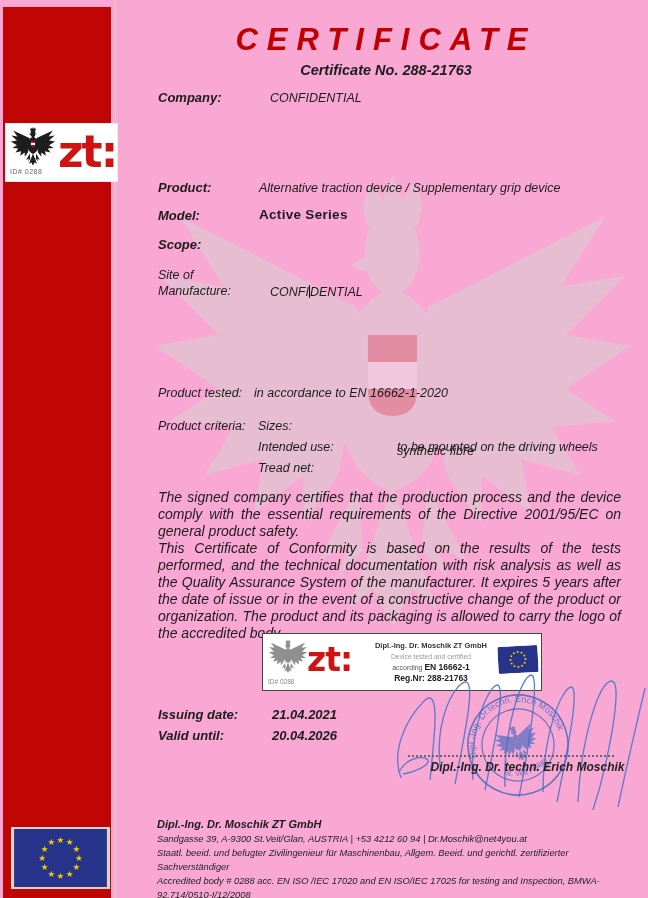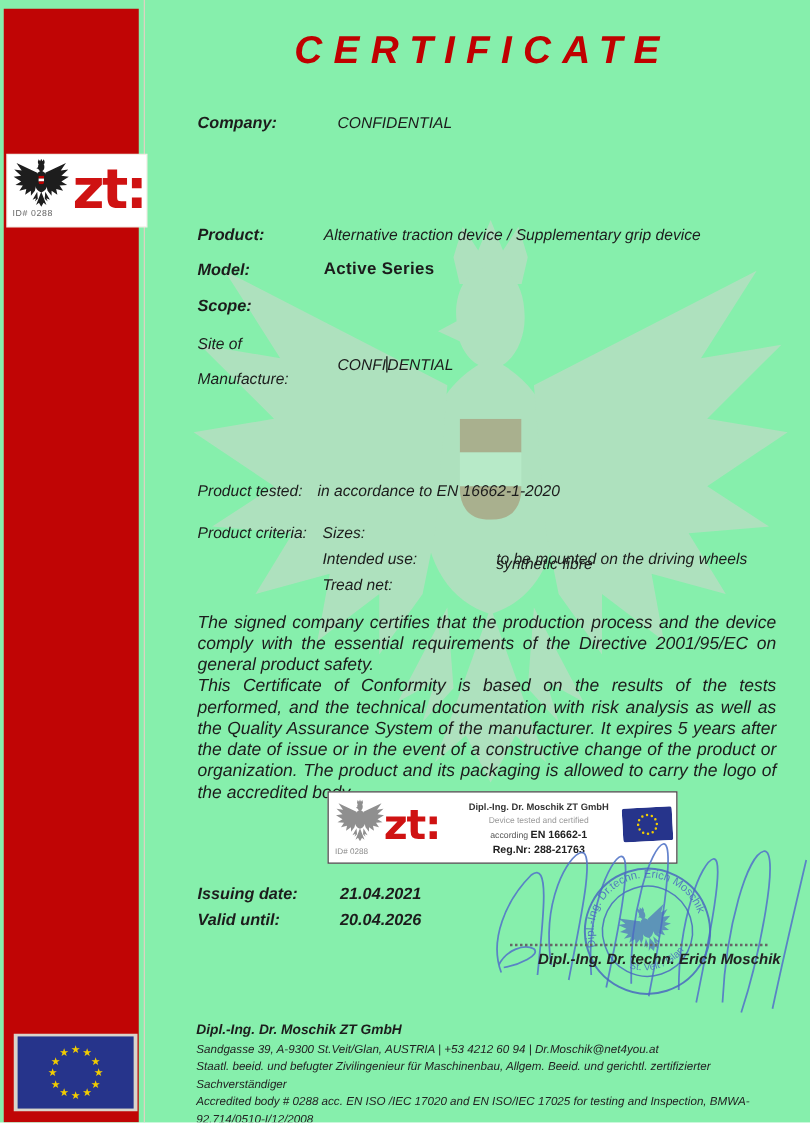--- a/index.html
+++ b/index.html
@@ -1,16 +1,16 @@
 <!DOCTYPE html>
 <html><head>
 <meta charset="utf-8">
 <style>
   html,body{margin:0;padding:0;background:#fff;}
-  .page{position:relative;width:648px;height:898px;background:#86efac;overflow:hidden;
+  .page{position:relative;width:648px;height:898px;background:#f9a8d4;overflow:hidden;
         font-family:"Liberation Sans",sans-serif;color:#1c1c1c;}
   .abs{position:absolute;}
 
   
   .red-band{left:3px;top:7px;width:108px;height:891px;background:#c00505;}
   .page-rule{left:115px;top:0;width:1px;height:898px;background:#ddd2c2;}
 
   
   .title{left:130px;top:22px;width:512px;text-align:center;color:#c00000;
          font-size:31px;font-weight:bold;font-style:italic;letter-spacing:9px;}
@@ -98,20 +98,21 @@
 
   <div class="abs red-band"></div>
   <div class="abs page-rule"></div>
 
   <svg class="abs watermark" viewBox="0 0 200 180" preserveAspectRatio="none">
     <use href="#eagle-shape" fill="#d7d4d0"></use>
     <use href="#shield-shape" x="90" y="62" width="20" height="30" opacity="0.45"></use>
   </svg>
 
   <div class="abs title">CERTIFICATE</div>
+  <div class="abs certno">Certificate No. 288-21763</div>
 
   <div class="abs lbl" style="left:158px;top:90px;">Company:</div>
   <div class="abs val" style="left:270px;top:91px;">CONFIDENTIAL</div>
 
   <div class="abs logo-box">
     <svg style="position:absolute;left:4px;top:2px;width:46px;height:42px;" viewBox="0 0 200 180">
       <use href="#eagle-shape" fill="#1d1d1d"></use>
       <use href="#shield-shape" x="90" y="62" width="20" height="30"></use>
     </svg>
     <div class="logo-id">ID# 0288</div>
@@ -120,21 +121,21 @@
 
   <div class="abs lbl" style="left:158px;top:180px;">Product:</div>
   <div class="abs val" style="left:259px;top:181px;">Alternative traction device / Supplementary grip device</div>
 
   <div class="abs lbl" style="left:158px;top:208px;">Model:</div>
   <div class="abs val-bold" style="left:259px;top:207px;">Active Series</div>
 
   <div class="abs lbl" style="left:158px;top:237px;">Scope:</div>
 
   <div class="abs lbl-reg" style="left:158px;top:268px;">Site of</div>
-  <div class="abs lbl-reg" style="left:158px;top:284px;margin-top:12px;">Manufacture:</div>
+  <div class="abs lbl-reg" style="left:158px;top:284px;">Manufacture:</div>
   <div class="abs val" style="left:270px;top:285px;"><span>CONFI</span><span class="cursor-bar"></span><span>DENTIAL</span></div>
 
   <div class="abs lbl-reg" style="left:158px;top:386px;">Product tested:</div>
   <div class="abs val" style="left:254px;top:386px;">in accordance to EN 16662-1-2020</div>
 
   <div class="abs lbl-reg" style="left:158px;top:419px;">Product criteria:</div>
   <div class="abs val" style="left:258px;top:419px;">Sizes:</div>
   <div class="abs val" style="left:258px;top:440px;">Intended use:</div>
   <div class="abs val" style="left:397px;top:440px;">to be mounted on the driving wheels</div>
   <div class="abs val" style="left:258px;top:461px;">Tread net:</div>

